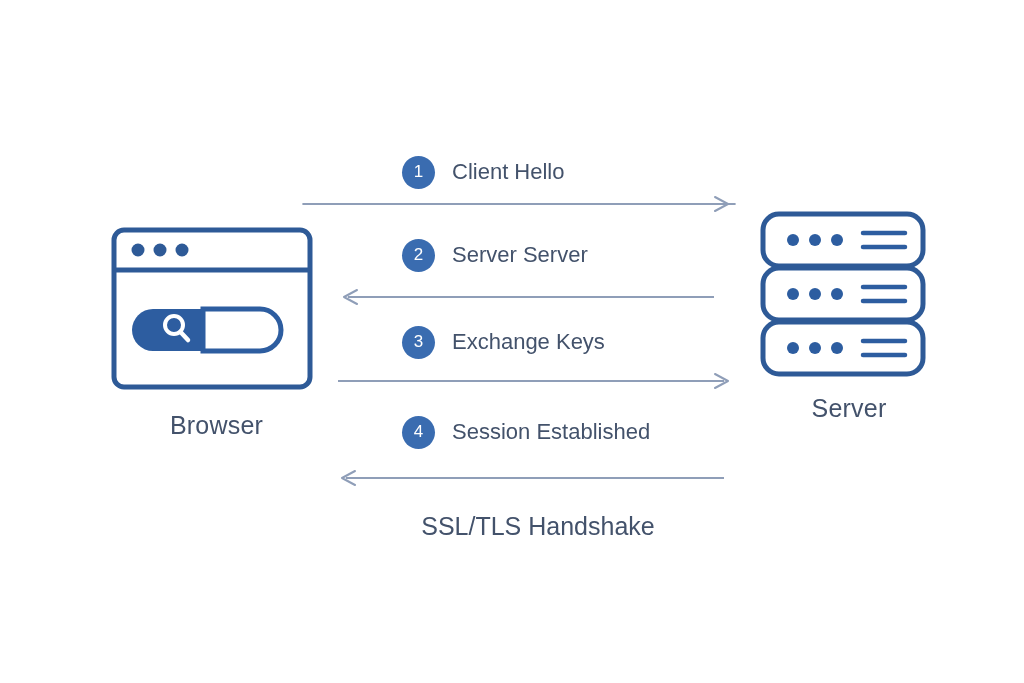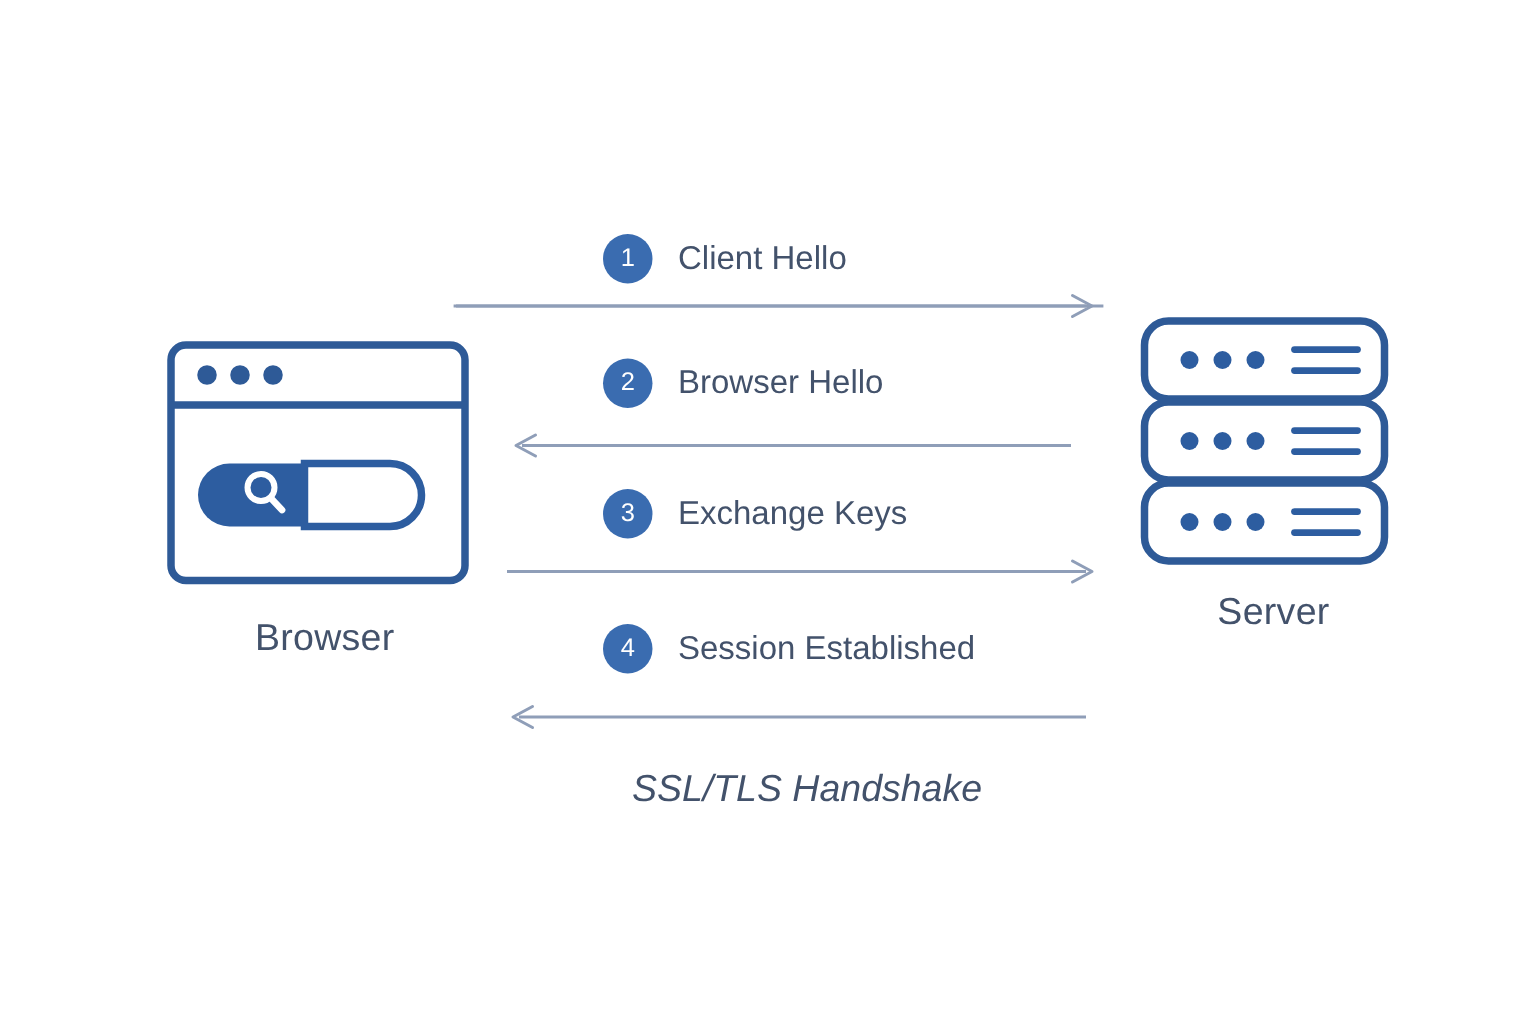--- a/index.html
+++ b/index.html
@@ -95,21 +95,20 @@
   
   #caption {
     position: absolute;
     left: 0;
     top: 512px;
     width: 1024px;
     text-align: center;
     font-size: 25px;
     color: #43526b;
     font-family: "Liberation Sans", sans-serif;
-    font-style: italic;
   }
   #caption .cap-inner {
     position: relative;
     left: 26px;
   }
 </style>
 </head>
 <body>
 
 <div id="stage">
@@ -177,21 +176,21 @@
     <div class="msg-label">Client Hello</div>
   </div>
   <svg class="arrow-svg" style="left:300px; top:196px;" width="434" height="16">
     <line class="arrow-line" x1="4" y1="8" x2="726" y2="8" transform="scale(0.6,1)"></line>
     <line class="arrow-line" x1="4" y1="8" x2="424" y2="8"></line>
     <path class="arrow-head" d="M 415 1 L 428 8 L 415 15"></path>
   </svg>
 
   <div class="msg-row" id="msg-2">
     <div class="step-badge">2</div>
-    <div class="msg-label">Browser Hello</div>
+    <div class="msg-label">Server Server</div>
   </div>
   <svg class="arrow-svg" style="left:340px; top:289px;" width="378" height="16">
     <line class="arrow-line" x1="8" y1="8" x2="374" y2="8"></line>
     <path class="arrow-head" d="M 17 1 L 4 8 L 17 15"></path>
   </svg>
 
   <div class="msg-row" id="msg-3">
     <div class="step-badge">3</div>
     <div class="msg-label">Exchange Keys</div>
   </div>

